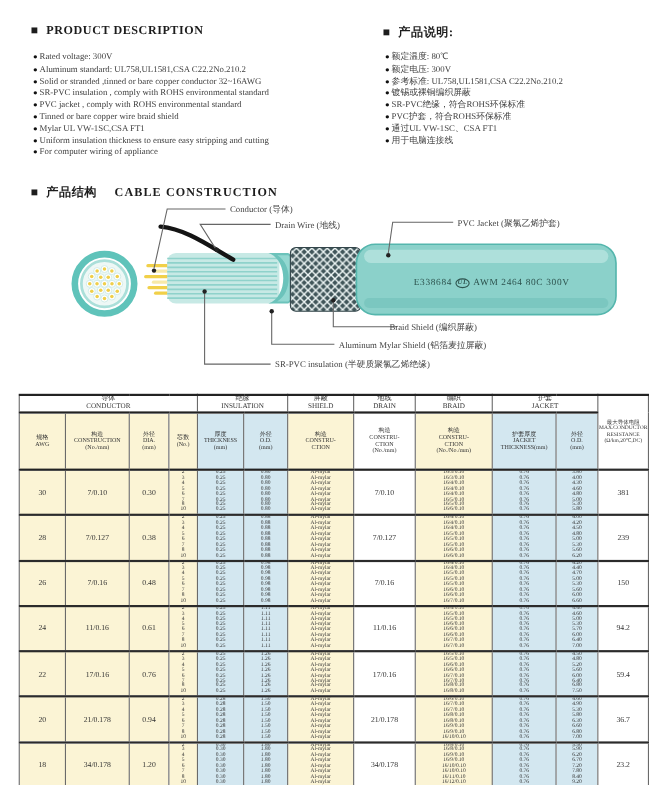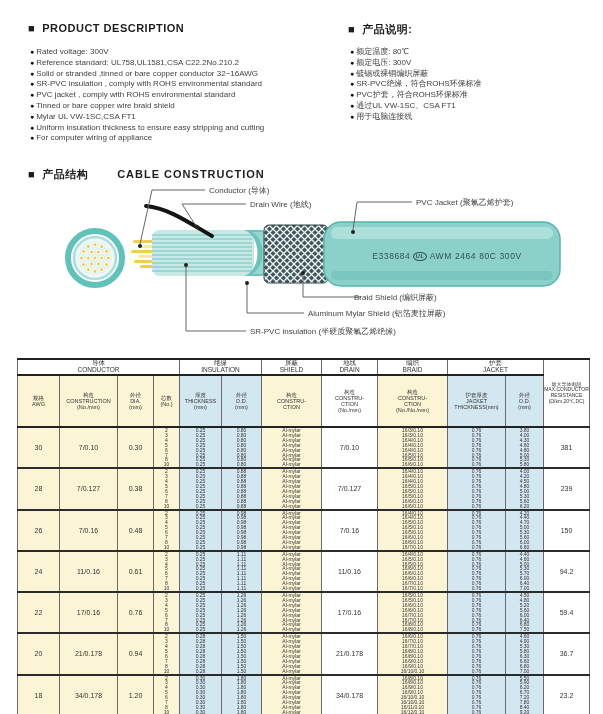--- a/index.html
+++ b/index.html
@@ -1,20 +1,20 @@
 <!DOCTYPE html>
 <html><head>
 <meta charset="utf-8">
 <style>
   *{box-sizing:border-box;margin:0;padding:0}
   html,body{background:#ffffff}
   .page{position:relative;width:603px;height:714px;background:#fff;overflow:hidden;
-        font-family:Liberation Sans, sans-serif;color:#3a3a3a}
+        font-family:Liberation Serif, serif;color:#3a3a3a}
   .sec-title{position:absolute;font-size:11px;font-weight:bold;color:#1d1d1d;white-space:nowrap;letter-spacing:.5px}
-  .sec-title .en-sub{font-weight:bold;margin-left:29px;letter-spacing:1px}
+  .sec-title .en-sub{font-weight:bold;margin-left:16px;letter-spacing:1px}
   .marker{display:inline-block;margin-right:7px;font-size:11px;line-height:11px}
   .blist{position:absolute;font-size:8px;color:#3f3f3f}
   .blist div{white-space:nowrap;line-height:10.8px}
   .blist div::before{content:"● ";font-size:7px;color:#111}
   .diagram-label{position:absolute;font-size:8px;color:#444;white-space:nowrap}
   .cable-print{position:absolute;left:352px;top:251px;width:190px;text-align:center;font-size:8.5px;
                color:#2e544f;letter-spacing:.6px;white-space:nowrap}
   .ul-mark{display:inline-block;font-size:6px;font-weight:bold;font-style:italic;border:1px solid #2e544f;
            border-radius:50%;padding:0 1px;line-height:7px;vertical-align:1px;margin:0 3px}
   svg.diagram{position:absolute;left:0;top:180px}
@@ -36,36 +36,37 @@
 </head>
 <body>
 
 <div class="page">
 
   <div class="sec-title" style="left:28px;top:22px">
     <span class="marker">■</span><span>PRODUCT DESCRIPTION</span>
   </div>
   <div class="blist" style="left:30px;top:47px">
       <div>Rated voltage: 300V</div>
-      <div>Reference standard: UL758,UL1581,CSA C22.2No.210.2</div>
+      <div>Aluminum standard: UL758,UL1581,CSA C22.2No.210.2</div>
       <div>Solid or stranded ,tinned or bare copper conductor 32~16AWG</div>
       <div>SR-PVC insulation , comply with ROHS environmental standard</div>
       <div>PVC jacket , comply with ROHS environmental standard</div>
       <div>Tinned or bare copper wire braid shield</div>
       <div>Mylar UL VW-1SC,CSA FT1</div>
       <div>Uniform insulation thickness to ensure easy stripping and cutting</div>
       <div>For computer wiring of appliance</div>
     </div>
 
   <div class="sec-title" style="left:348px;top:22px">
     <span class="marker">■</span><span>产品说明:</span>
   </div>
   <div class="blist" style="left:350px;top:47px">
       <div>额定温度: 80℃</div>
       <div>额定电压: 300V</div>
+      <div>参考标准: UL758,UL1581,CSA C22.2No.210.2</div>
       <div>镀锡或裸铜编织屏蔽</div>
       <div>SR-PVC绝缘，符合ROHS环保标准</div>
       <div>PVC护套，符合ROHS环保标准</div>
       <div>通过UL VW-1SC、CSA FT1</div>
       <div>用于电脑连接线</div>
     </div>
 
   <div class="sec-title" style="left:28px;top:167px">
     <span class="marker">■</span><span>产品结构</span><span class="en-sub">CABLE CONSTRUCTION</span>
   </div>

